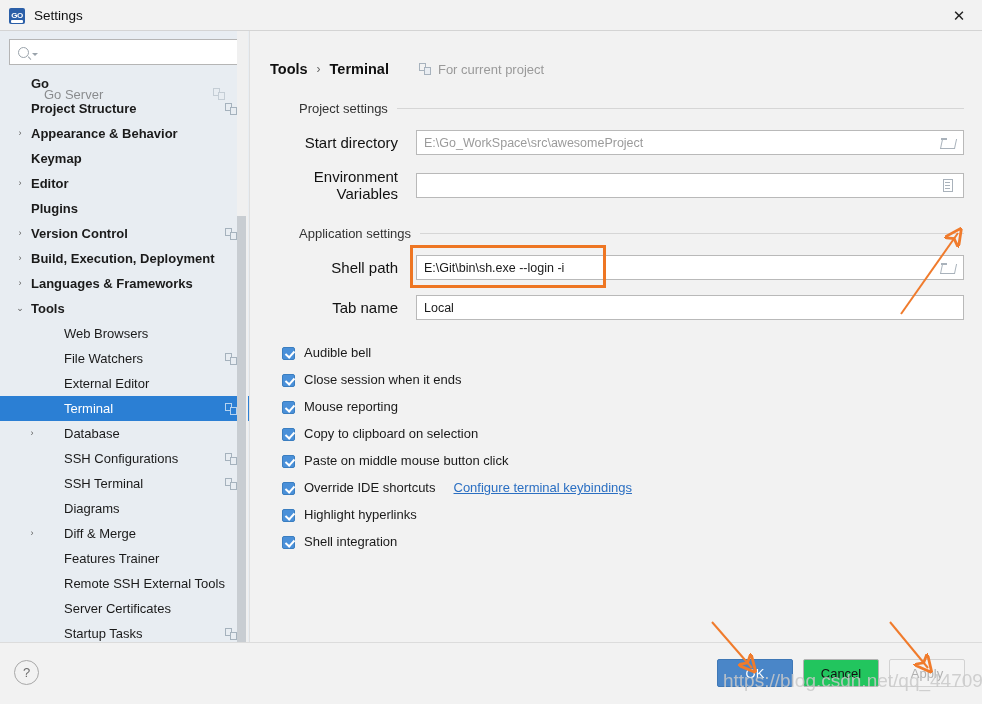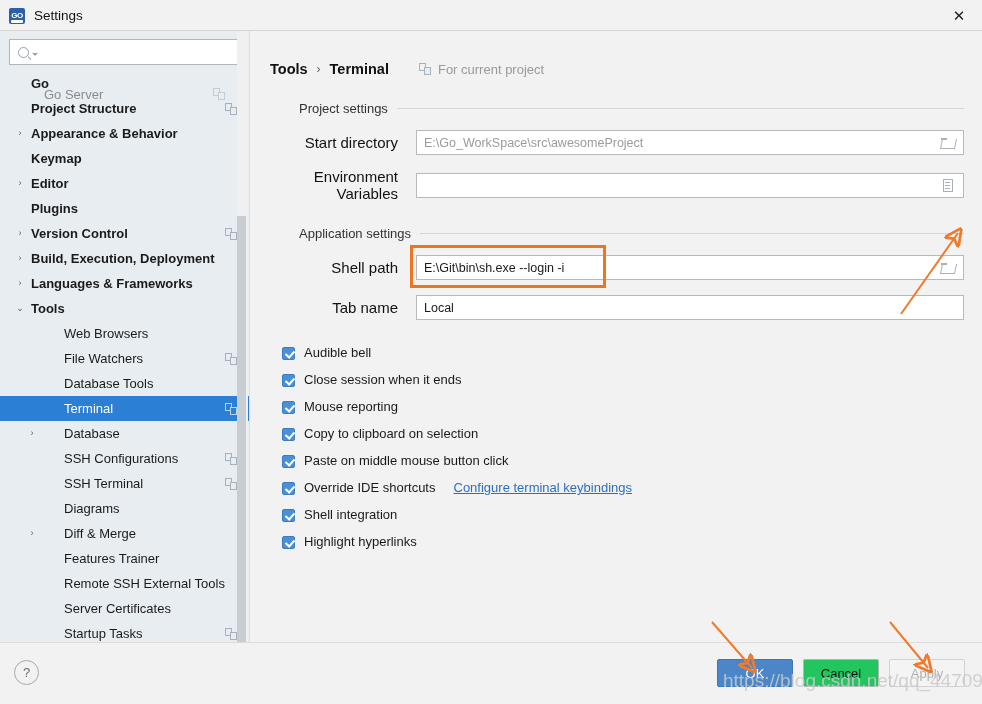--- a/index.html
+++ b/index.html
@@ -282,21 +282,21 @@
           <span class="lbl">Web Browsers</span>
         </div>
         <div class="tree-row child">
           <span class="lbl">File Watchers</span>
           <span class="scope-ico">
             <i class="a"></i>
             <i class="b"></i>
           </span>
         </div>
         <div class="tree-row child">
-          <span class="lbl">Database Tools</span>
+          <span class="lbl">External Editor</span>
         </div>
         <div class="tree-row child selected">
           <span class="lbl">Terminal</span>
           <span class="scope-ico">
             <i class="a"></i>
             <i class="b"></i>
           </span>
         </div>
         <div class="tree-row child">
           <span class="arrow">›</span>
@@ -443,25 +443,25 @@
           <span class="cb"></span>
           <span>Paste on middle mouse button click</span>
         </div>
         <div class="check-row">
           <span class="cb"></span>
           <span>Override IDE shortcuts</span>
           <span class="link">Configure terminal keybindings</span>
         </div>
         <div class="check-row">
           <span class="cb"></span>
+          <span>Highlight hyperlinks</span>
+        </div>
+        <div class="check-row">
+          <span class="cb"></span>
           <span>Shell integration</span>
-        </div>
-        <div class="check-row">
-          <span class="cb"></span>
-          <span>Highlight hyperlinks</span>
         </div>
       </div>
   </div>
 </div>
 
 <div class="footer">
   <div class="footer-sep"></div>
   <div class="help-btn">?</div>
   <div class="btn-group">
     <div class="btn primary">OK</div>

